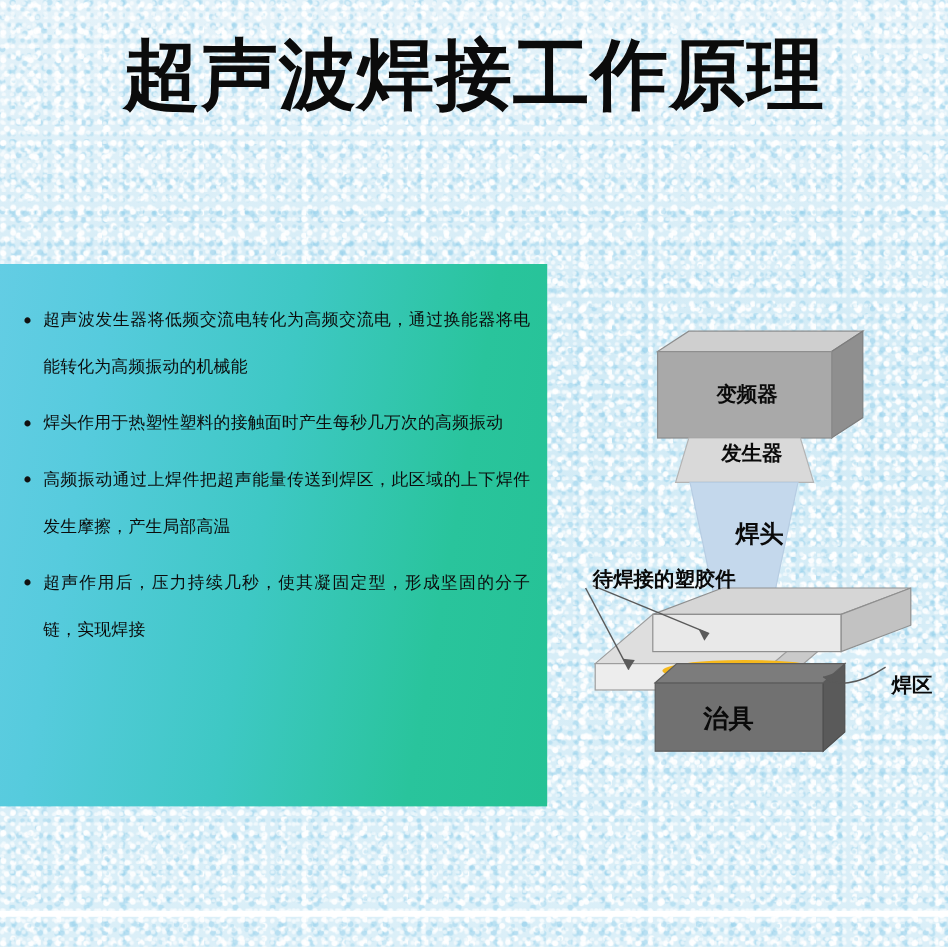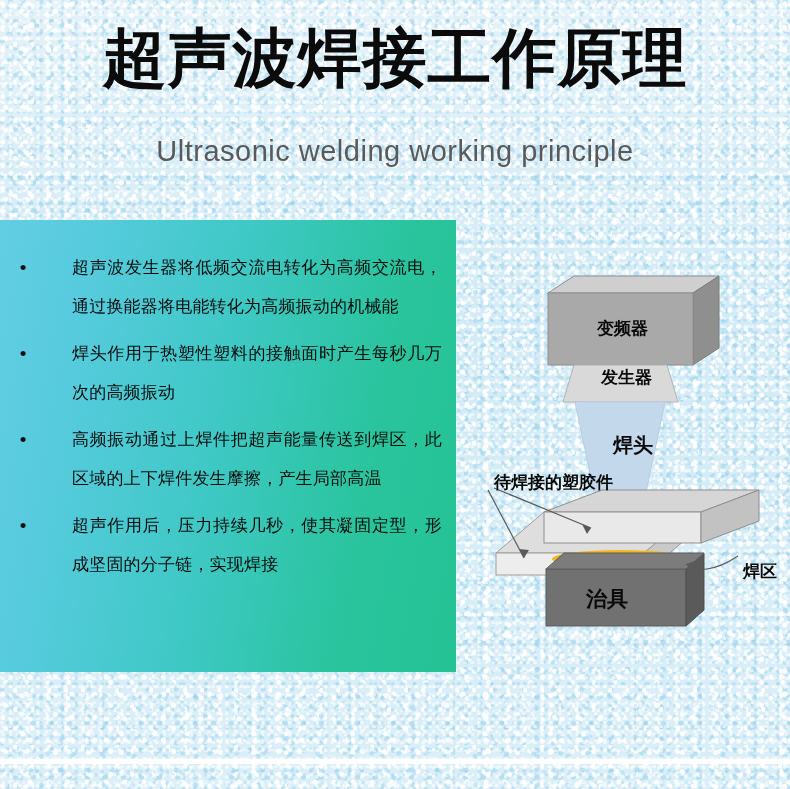--- a/index.html
+++ b/index.html
@@ -41,21 +41,21 @@
     opacity:.85;
   }
   .bg-white-strip{
     position:absolute;left:0;right:0;top:759px;height:5px;background:#ffffff;
   }
 
   
   .title{
     position:absolute;left:0;right:0;top:26px;
     text-align:center;
-    font-family:Liberation Mono, monospace;
+    font-family:Liberation Serif, serif;
     font-weight:bold;
     font-size:64px;line-height:74px;
     letter-spacing:1px;
     color:#0b0b0b;
     white-space:nowrap;
   }
   .subtitle{
     position:absolute;left:0;right:0;top:133px;
     text-align:center;
     font-family:"Liberation Sans","DejaVu Sans",sans-serif;
@@ -78,26 +78,25 @@
     margin-bottom:8px;
   }
   .dot{
     flex:0 0 auto;width:26px;text-align:center;
     color:#111;font-size:19px;line-height:39px;
   }
   .btext{
     flex:1 1 auto;
     color:#0c0c0c;
     font-family:"DejaVu Sans","Liberation Sans",sans-serif;
-    font-size:17px;
+    font-size:14px;
     line-height:39px;
     letter-spacing:.2px;
     text-align:justify;
     text-justify:inter-character;
-    margin-left:36px;
   }
 
   
   .diagram{position:absolute;left:456px;top:220px;width:334px;height:460px;}
   .diagram svg{display:block;}
   .dlabel{
     position:absolute;
     font-family:"DejaVu Sans","Liberation Sans",sans-serif;
     font-weight:bold;
     color:#0a0a0a;
@@ -113,21 +112,20 @@
 </head>
 <body>
 
 <div id="stage">
 
   <div class="bg"></div>
   <div class="bg2"></div>
   <div class="bg-white-strip"></div>
 
   <div class="title">超声波焊接工作原理</div>
-  <div class="subtitle">Ultrasonic welding working principle</div>
 
   <div class="panel">
     <div class="bullets">
 
       <div class="bullet">
         <div class="dot">•</div>
         <div class="btext">超声波发生器将低频交流电转化为高频交流电，通过换能器将电能转化为高频振动的机械能</div>
       </div>
 
       <div class="bullet">

